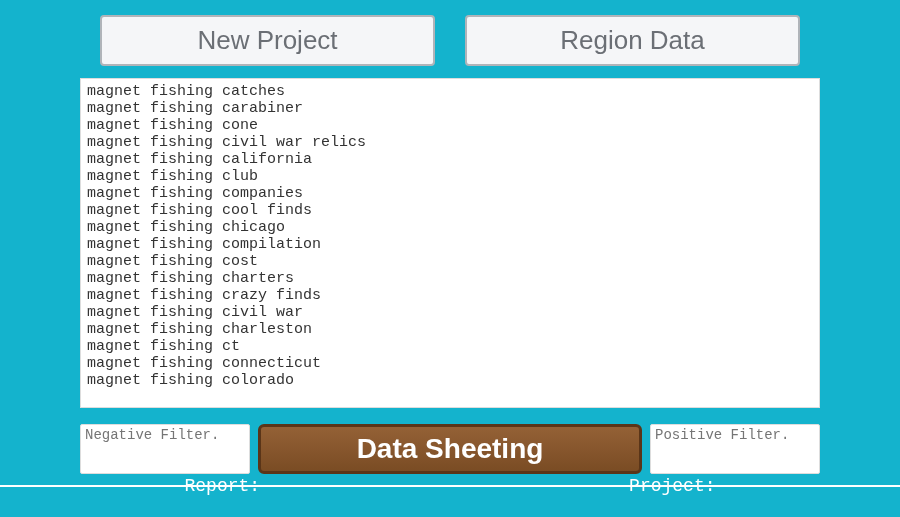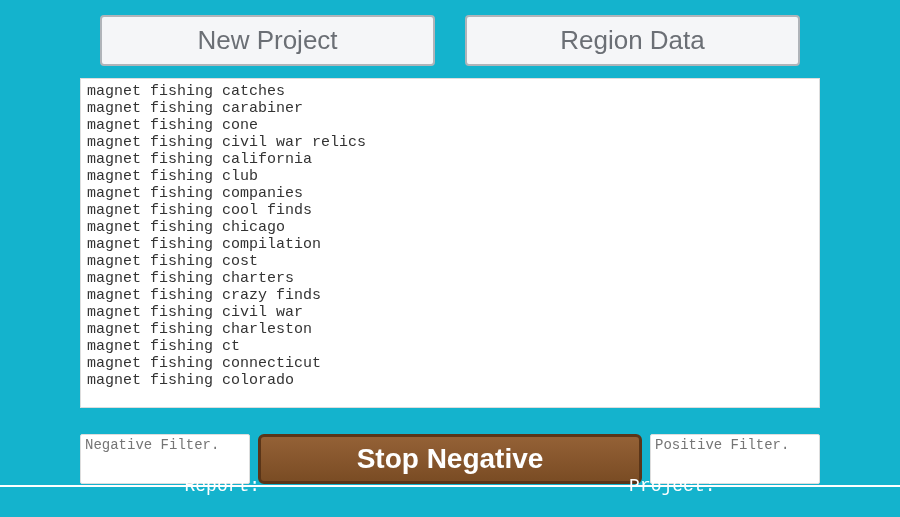--- a/index.html
+++ b/index.html
@@ -56,21 +56,21 @@
       width: 10px;
     }
     .main-text::-webkit-scrollbar-track { background: #f0f0f0; }
     .main-text::-webkit-scrollbar-thumb {
       background: #888; border-radius: 5px;
     }
     .filter-row {
       display: flex;
       align-items: stretch;
       gap: 8px;
-      margin-top: 22px;
+      margin-top: 12px;
       height: 50px;
     }
     .filter-ta {
       width: 170px;
       background: #ffffff;
       border: 1px solid #ddd;
       font-family: "Courier New", Courier, monospace;
       font-size: 14px;
       color: #777;
       padding: 2px 4px;
@@ -132,21 +132,21 @@
 magnet fishing charters
 magnet fishing crazy finds
 magnet fishing civil war
 magnet fishing charleston
 magnet fishing ct
 magnet fishing connecticut
 magnet fishing colorado</textarea>
 
   <div class="filter-row">
     <textarea class="filter-ta" placeholder="Negative Filter." style=""></textarea>
-    <button class="stop-btn">Stop Negative</button>
+    <button class="stop-btn">Data Sheeting</button>
     <textarea class="filter-ta" placeholder="Positive Filter." style=""></textarea>
   </div>
 </div>
 
 <div class="divider"></div>
 
 <div class="bottom-row">
   <span>Report:</span>
   <span>Project:</span>
 </div>

